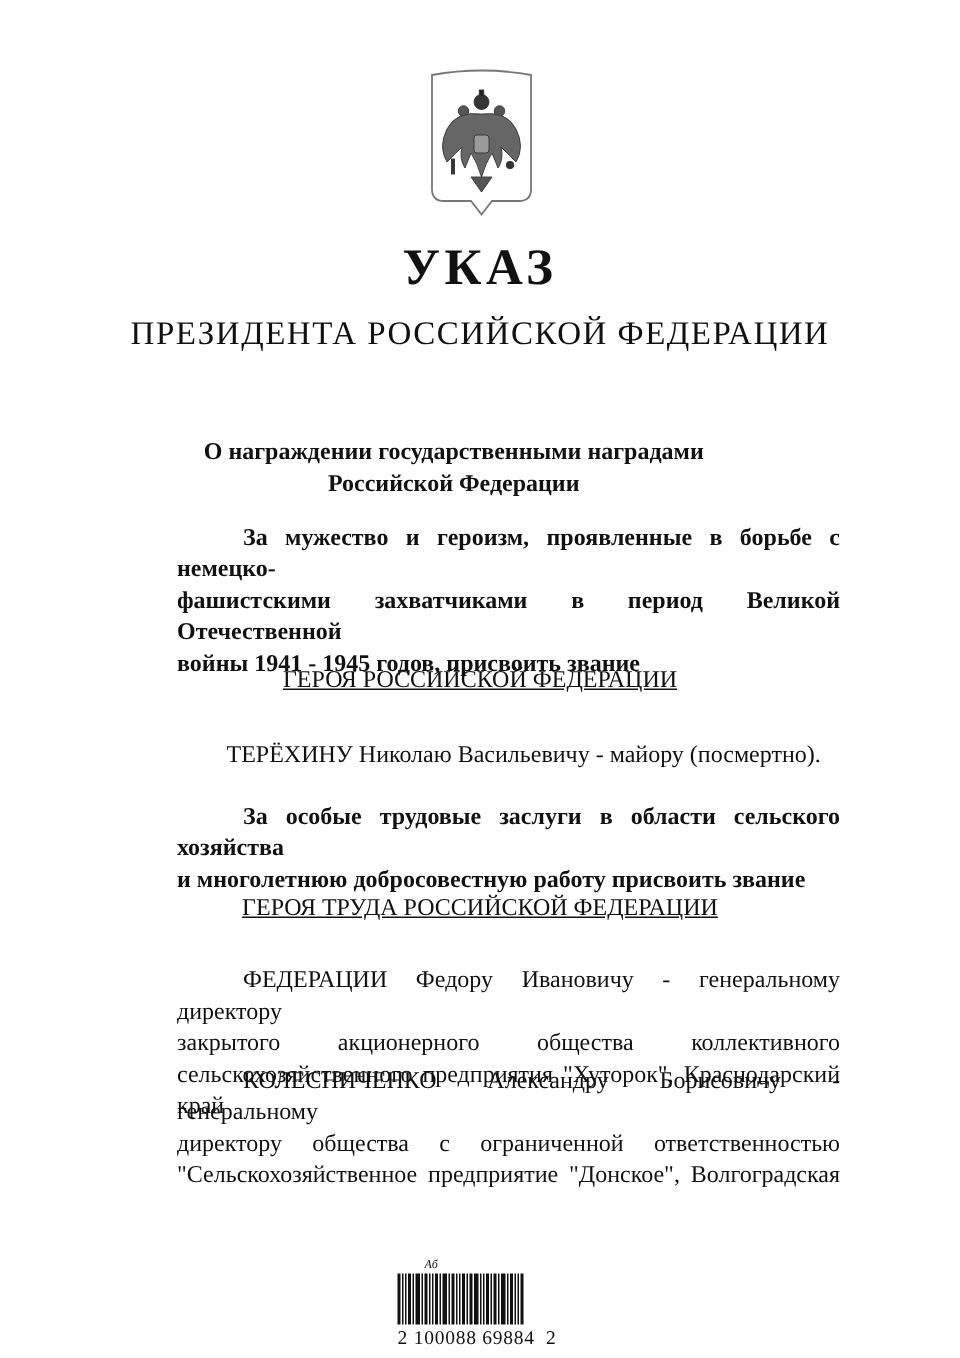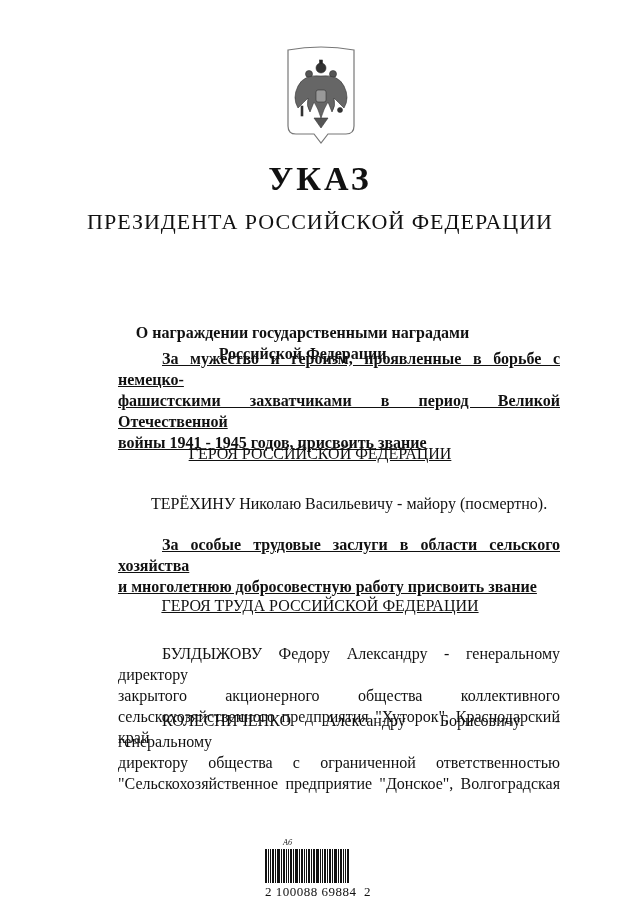--- a/index.html
+++ b/index.html
@@ -5,23 +5,23 @@
   html, body { margin: 0; padding: 0; background: #ffffff; }
   body { width: 640px; height: 905px; position: relative; overflow: hidden;
          font-family: "Liberation Serif", "DejaVu Serif", serif; color: #111; }
   .abs { position: absolute; }
   .emblem { left: 284px; top: 46px; width: 74px; height: 100px; }
   .title { left: 0; width: 640px; top: 160px; text-align: center;
            font-size: 34px; font-weight: bold; letter-spacing: 3px; }
   .subtitle { left: 0; width: 640px; top: 209px; text-align: center;
               font-size: 22px; letter-spacing: 1px; }
   .heading { left: 0; width: 605px; top: 291px; text-align: center;
-             font-size: 16px; font-weight: bold; line-height: 21px; margin-top: 31px; }
+             font-size: 16px; font-weight: bold; line-height: 21px; }
   .para { left: 118px; width: 442px; font-size: 16px; line-height: 21px; text-align: justify; }
-  .para.bold { font-weight: bold; text-decoration: underline; }
+  .para.bold { font-weight: bold; }
   .indent { text-indent: 44px; }
   .just-line { display: block; text-align: justify; text-align-last: justify; }
   .award { left: 0; width: 640px; text-align: center; font-size: 16px; }
   .award span { text-decoration: underline; }
   .barcode { left: 265px; top: 838px; width: 105px; }
   .bars { height: 34px; display: flex; align-items: stretch; margin-top: 2px; }
   .bars i { display: block; background: #111; margin-right: 1px; }
   .bc-num { font-size: 13px; font-family: "Liberation Serif", serif; letter-spacing: 0.5px; white-space: pre; margin-top: 1px; }
   .sig { font-size: 8px; font-style: italic; margin-left: 18px; height: 9px; line-height: 9px; }
 </style>
@@ -70,21 +70,21 @@
 <div class="abs para bold" style="top:534px;">
   <span class="just-line indent">За особые трудовые заслуги в области сельского хозяйства</span>
   <span style="display:block;">и многолетнюю добросовестную работу присвоить звание</span>
 </div>
 
 <div class="abs award" style="top:597px;">
   <span>ГЕРОЯ ТРУДА РОССИЙСКОЙ ФЕДЕРАЦИИ</span>
 </div>
 
 <div class="abs para" style="top:643px;">
-  <span class="just-line indent">БУЛДЫЖОВУ Федору Александру - генеральному директору</span>
+  <span class="just-line indent">ФЕДЕРАЦИИ Федору Ивановичу - генеральному директору</span>
   <span class="just-line">закрытого акционерного общества коллективного</span>
   <span style="display:block;">сельскохозяйственного предприятия "Хуторок", Краснодарский край</span>
 </div>
 
 <div class="abs para" style="top:710px;">
   <span class="just-line indent">КОЛЕСНИЧЕНКО Александру Борисовичу - генеральному</span>
   <span class="just-line">директору общества с ограниченной ответственностью</span>
   <span class="just-line">"Сельскохозяйственное предприятие "Донское", Волгоградская</span>
 </div>
 

